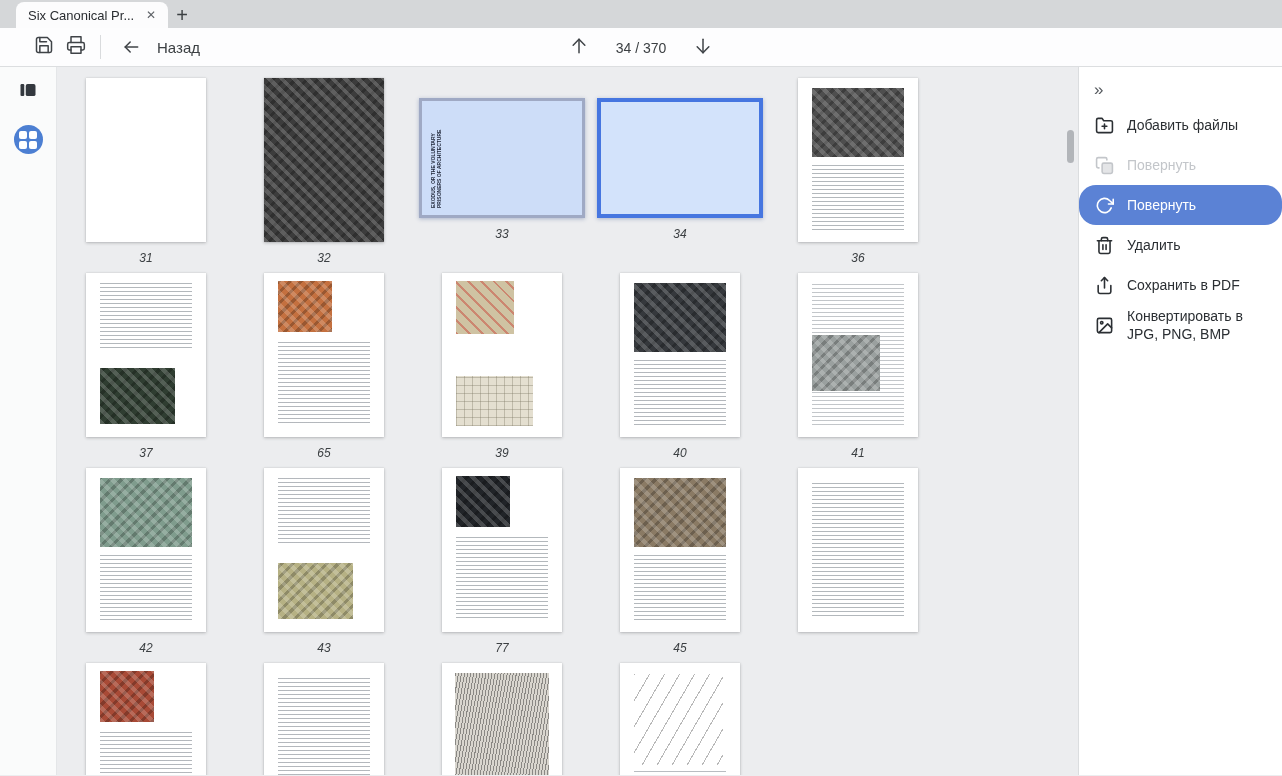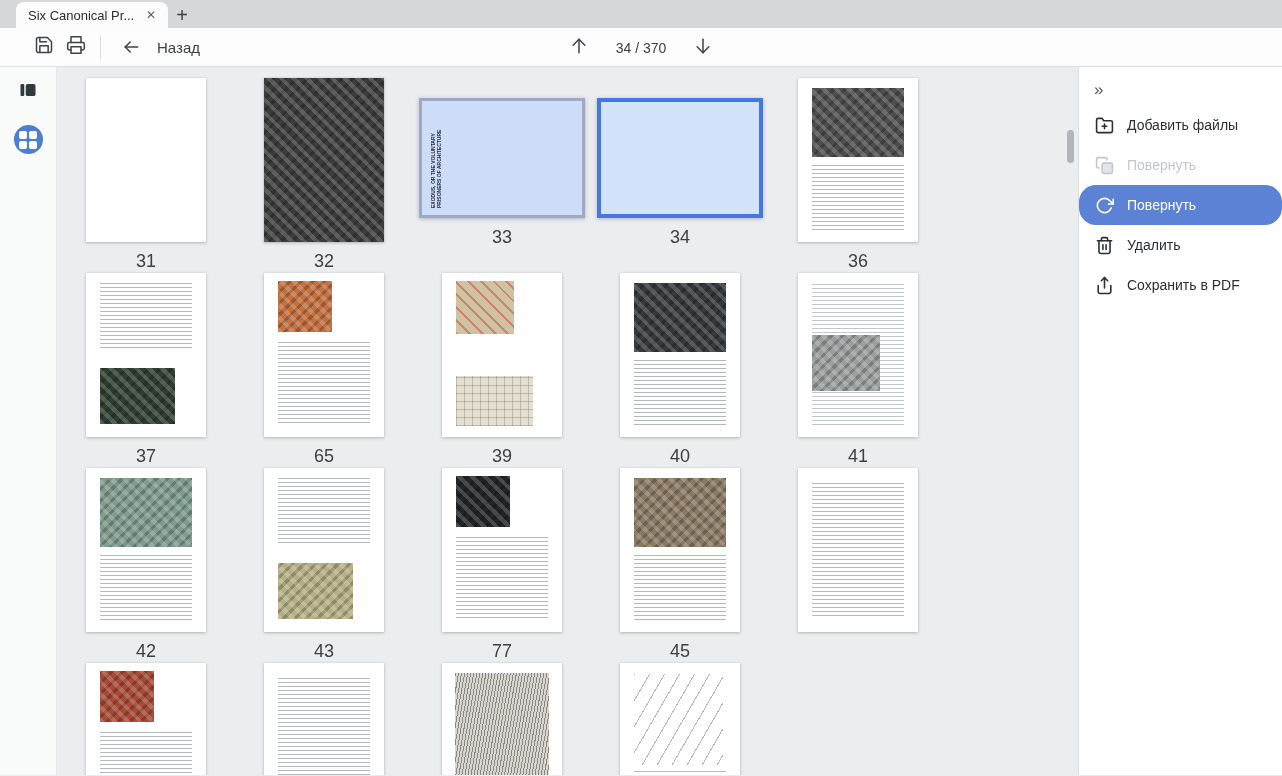--- a/index.html
+++ b/index.html
@@ -44,21 +44,21 @@
     align-content:center; justify-content:center; cursor:pointer; }
   .rail-grid-btn i { background:#fff; border-radius:2px; }
 
   
   .thumb-area { flex:1; position:relative; background:#ecedef; overflow:hidden; }
   .thumb-grid { position:absolute; left:0; top:11px;
     display:grid; grid-template-columns:repeat(5,178px); grid-auto-rows:195px; }
   .cell { display:flex; flex-direction:column; align-items:center; }
   .page { position:relative; width:120px; height:164px; background:#fff;
     box-shadow:0 1px 3px rgba(60,64,67,.3), 0 0 1px rgba(60,64,67,.2); cursor:pointer; }
-  .page-label { margin-top:9px; font-size:18px; color:#3c4043; }
+  .page-label { margin-top:9px; font-size:12px; color:#3c4043;font-style:italic; }
 
   .page.landscape { width:166px; height:120px; margin-top:20px; }
   .page.sel { background:#cdddf8; border:3px solid #9fa9c4; box-shadow:0 1px 4px rgba(90,110,160,.45); }
   .page.sel.current { border:4px solid #4676e0; background:#d3e3fb; }
 
   .vert-text { position:absolute; left:9px; top:7px; writing-mode:vertical-rl;
     transform:rotate(180deg); font-size:5px; line-height:5.5px; font-weight:bold;
     color:#1c2335; width:16px; max-height:100px; overflow:hidden; letter-spacing:0; }
 
   
@@ -328,15 +328,25 @@
         <div class="panel-item">
           <span class="p-icon">
             <svg viewBox="0 0 24 24">
               <path d="M4 12v8a2 2 0 0 0 2 2h12a2 2 0 0 0 2-2v-8"></path>
               <polyline points="16 6 12 2 8 6"></polyline>
               <line x1="12" y1="2" x2="12" y2="15"></line>
             </svg>
           </span>
           <span class="p-label">Сохранить в PDF</span>
         </div>
+        <div class="panel-item">
+          <span class="p-icon">
+            <svg viewBox="0 0 24 24">
+              <rect x="3" y="3" width="18" height="18" rx="2"></rect>
+              <circle cx="8.5" cy="8.5" r="1.5"></circle>
+              <polyline points="21 15 16 10 5 21"></polyline>
+            </svg>
+          </span>
+          <span class="p-label">Конвертировать в JPG, PNG, BMP</span>
+        </div>
       </div>
   </div>
 </div>
 
 </body></html>

